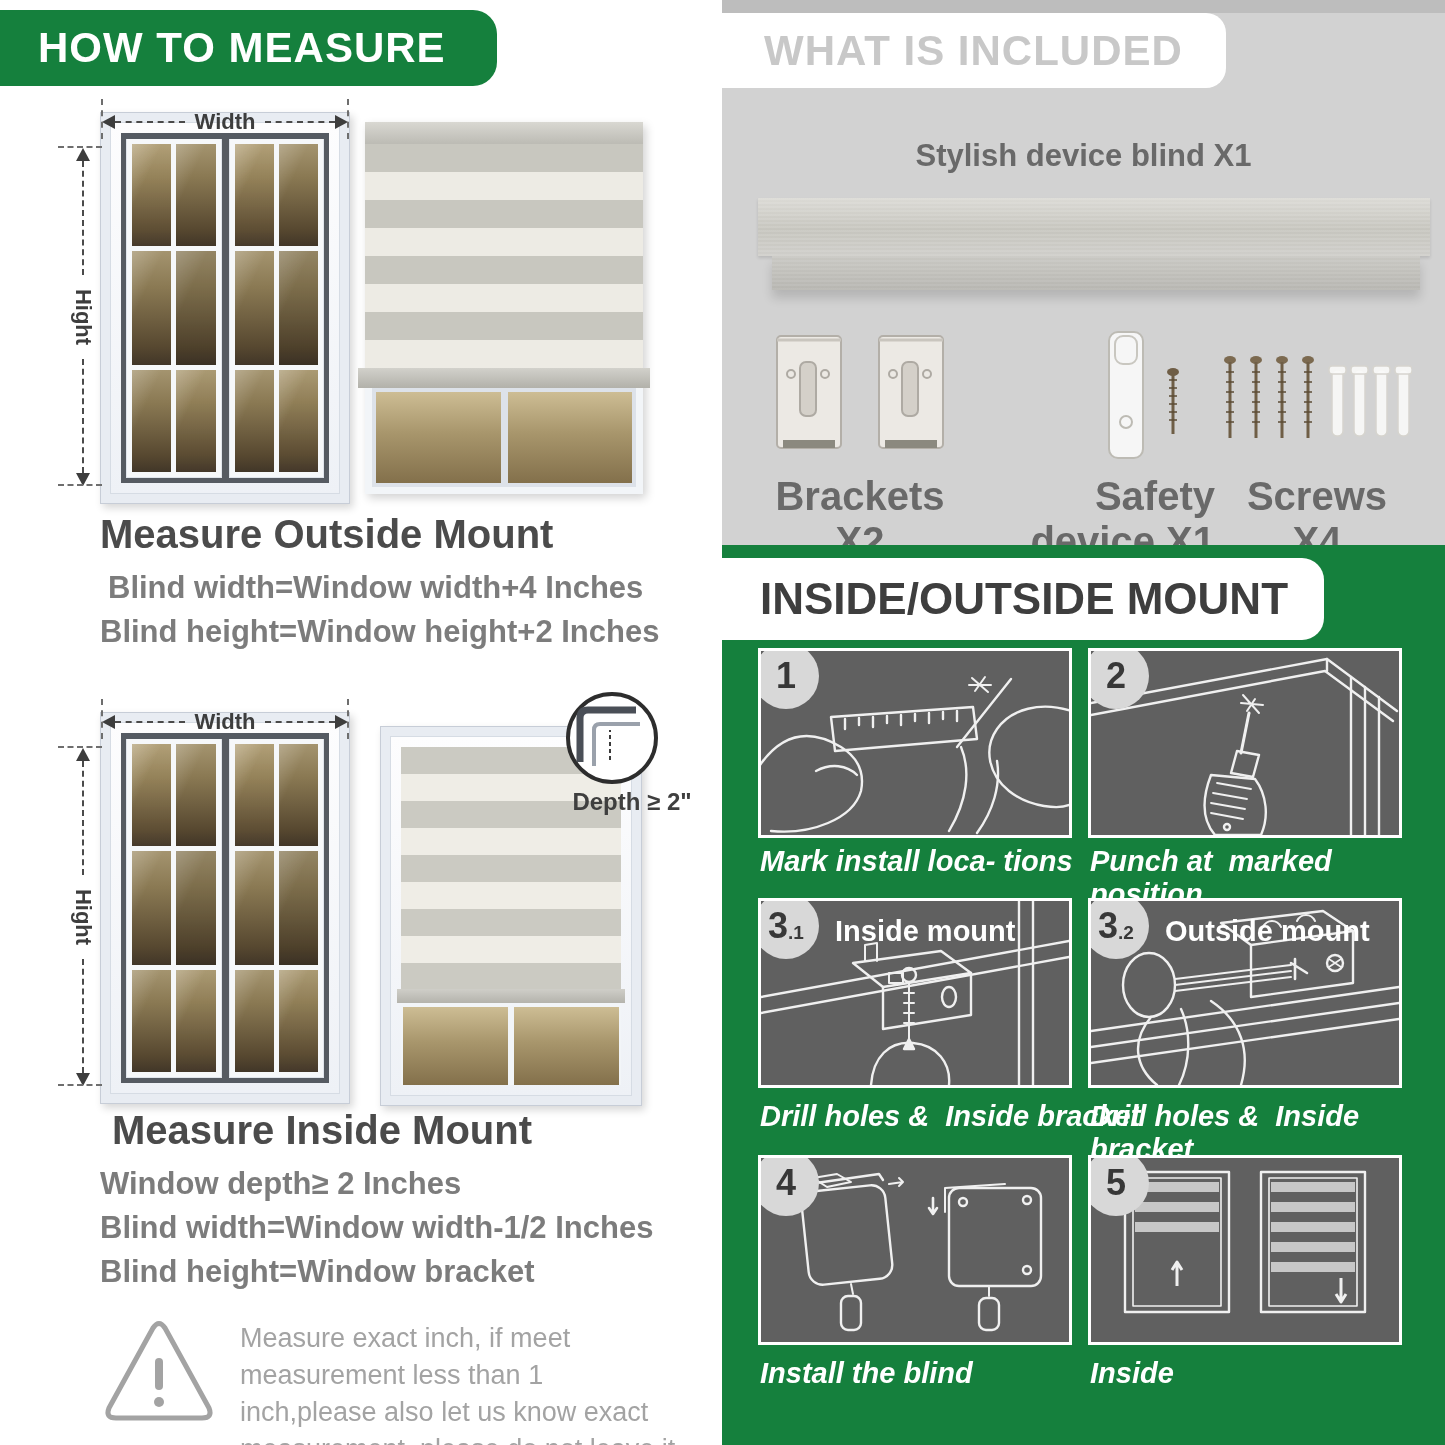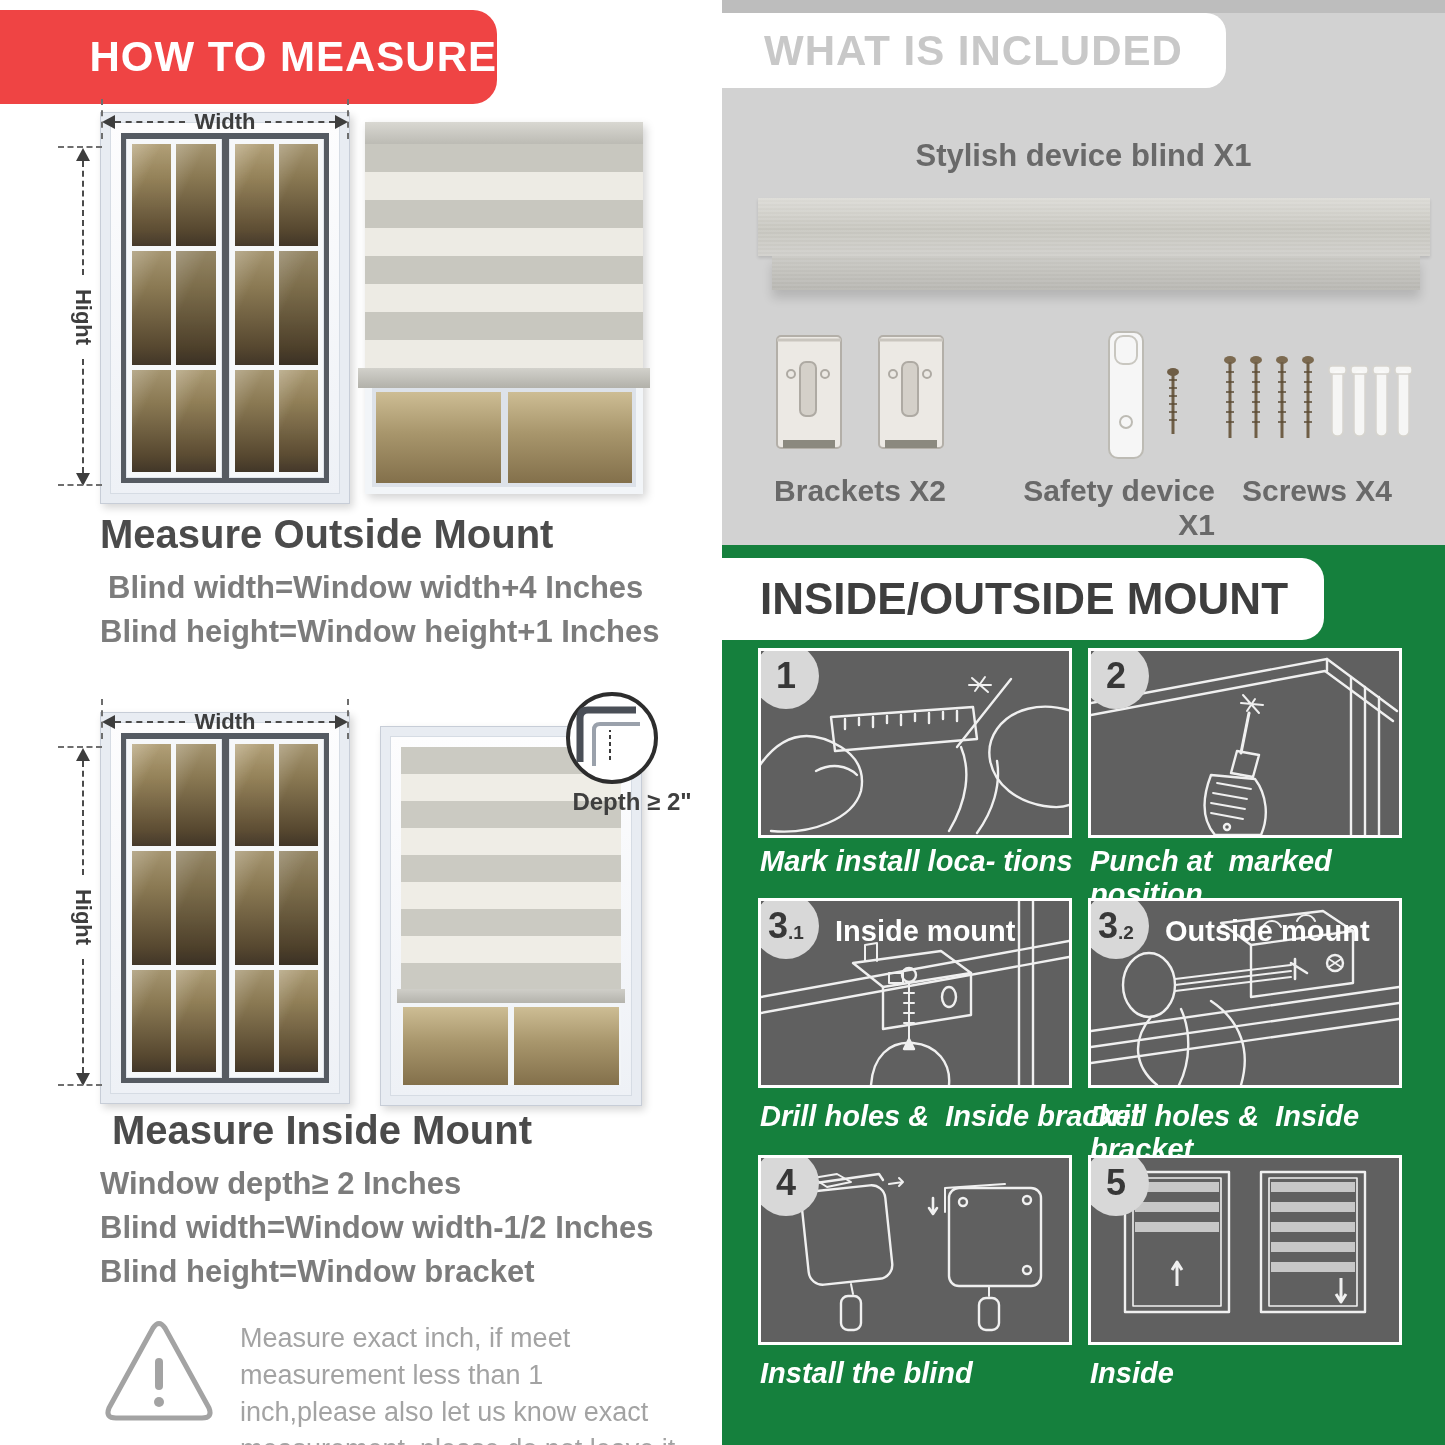--- a/index.html
+++ b/index.html
@@ -1,22 +1,22 @@
 <!DOCTYPE html>
 <html><head>
 <meta charset="utf-8">
 <style>
   * { margin:0; padding:0; box-sizing:border-box; }
   body { background:#fff; font-family:"Liberation Sans", sans-serif; }
   .canvas { position:relative; width:1445px; height:1445px; background:#ffffff; overflow:hidden; }
 
   
-  .left-banner { position:absolute; left:0; top:10px; width:497px; height:94px;
-    background:#ef4444; border-radius:0 24px 24px 0; display:flex; align-items:center;
-    padding-left:38px; color:#ffffff; font-size:42px; font-weight:bold; letter-spacing:1px;justify-content:flex-end; }
+  .left-banner { position:absolute; left:0; top:10px; width:497px; height:76px;
+    background:#15803d; border-radius:0 24px 24px 0; display:flex; align-items:center;
+    padding-left:38px; color:#ffffff; font-size:42px; font-weight:bold; letter-spacing:1px; }
 
   .win { position:absolute; background:#e8ecf2; border:1px solid #c7cdd7;
     box-shadow:3px 4px 8px rgba(0,0,0,.16); padding:9px; }
   .win-frame { height:100%; background:linear-gradient(#fdfdfe,#eef1f6); border:1px solid #d6dce4; padding:10px; }
   .win-glass { height:100%; background:#565b62; display:flex; gap:7px; padding:5px; position:relative; }
   .win-glass::before { content:""; position:absolute; top:0; left:0; right:0; height:6px; background:#555b63; z-index:2; }
   .sash { flex:1; background:#f6f8fa; border:1px solid #e0e5ec; padding:5px;
     display:grid; grid-template-columns:1fr 1fr; grid-template-rows:1fr 1.12fr 1fr; gap:5px; }
   .pane { background:
       linear-gradient(115deg, rgba(255,255,255,.22) 0%, rgba(255,255,255,0) 35%),
@@ -75,21 +75,21 @@
     background:
       repeating-linear-gradient(180deg, rgba(255,255,255,.10) 0 2px, rgba(0,0,0,0) 2px 4px),
       linear-gradient(180deg,#dbdad5 0%,#c6c5be 55%,#cfceca 100%);
     box-shadow:0 2px 3px rgba(0,0,0,.12); }
   .rail-bottom { position:absolute; left:50px; top:256px; width:648px; height:34px;
     background:
       repeating-linear-gradient(180deg, rgba(255,255,255,.08) 0 2px, rgba(0,0,0,0) 2px 4px),
       linear-gradient(180deg,#c9c8c3 0%,#b7b6b1 100%);
     box-shadow:0 8px 10px rgba(0,0,0,.14); }
   .item-group { position:absolute; top:330px; text-align:center; }
-  .item-label { color:#696969; font-size:30px; font-weight:bold; margin-top:8px; }
+  .item-label { color:#696969; font-size:40px; font-weight:bold; margin-top:8px; }
 
   
   .mount-panel { position:absolute; left:722px; top:545px; width:723px; height:900px; background:#15803d; }
   .mount-header { position:absolute; left:0; top:13px; width:602px; height:82px; background:#ffffff;
     border-radius:0 22px 22px 0; display:flex; align-items:center; padding-left:38px;
     color:#3e3e3e; font-size:44px; font-weight:bold; }
   .step-box { position:absolute; width:314px; height:190px; border:3px solid #ffffff;
     background:#606060; overflow:hidden; }
   .badge { position:absolute; top:-8px; left:-8px; width:66px; height:66px; border-radius:50%;
     background:#d8d8d8; display:flex; align-items:center; justify-content:center; }
@@ -159,21 +159,21 @@
     <div class="stripes h224"></div>
     <div class="rail"></div>
     <div class="under-win">
       <div class="under-pane"></div>
       <div class="under-pane"></div>
     </div>
   </div>
 
   <div class="m-heading" style="left:100px; top:512px;">Measure Outside Mount</div>
   <div class="m-line" style="left:108px; top:570px;">Blind width=Window width+4 Inches</div>
-  <div class="m-line" style="left:100px; top:614px;">Blind height=Window height+1 Inches</div>
+  <div class="m-line" style="left:100px; top:614px;">Blind height=Window height+2 Inches</div>
 
   <div class="win" style="left:100px; top:712px; width:250px; height:392px;">
     <div class="win-frame">
       <div class="win-glass">
         <div class="sash">
           <div class="pane"></div>
             <div class="pane"></div>
           <div class="pane"></div>
             <div class="pane"></div>
           <div class="pane"></div>

